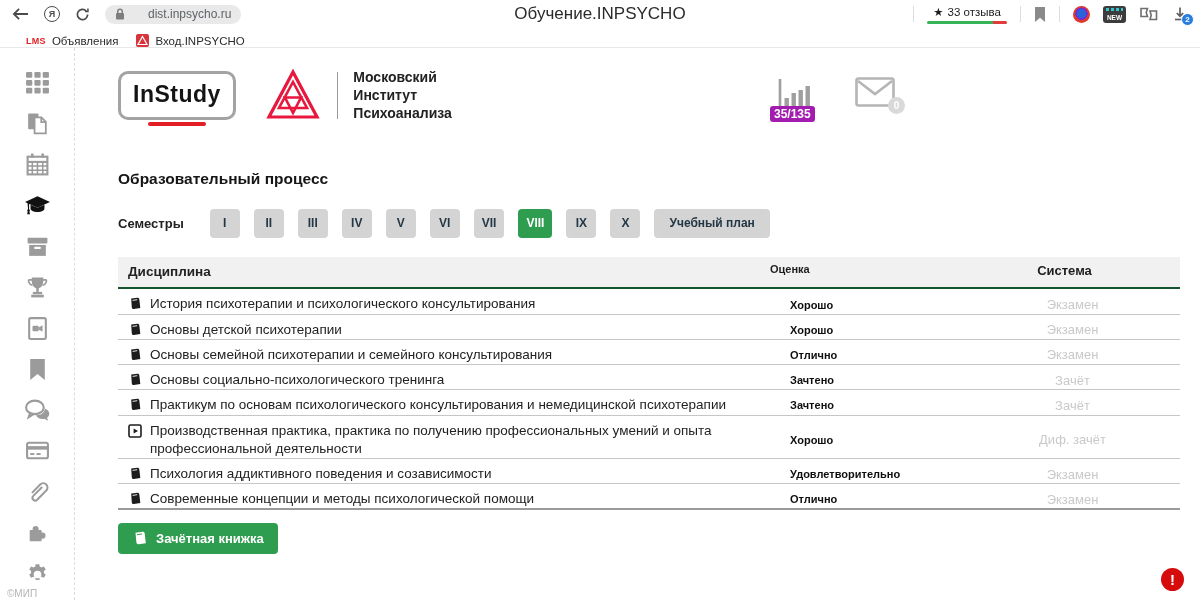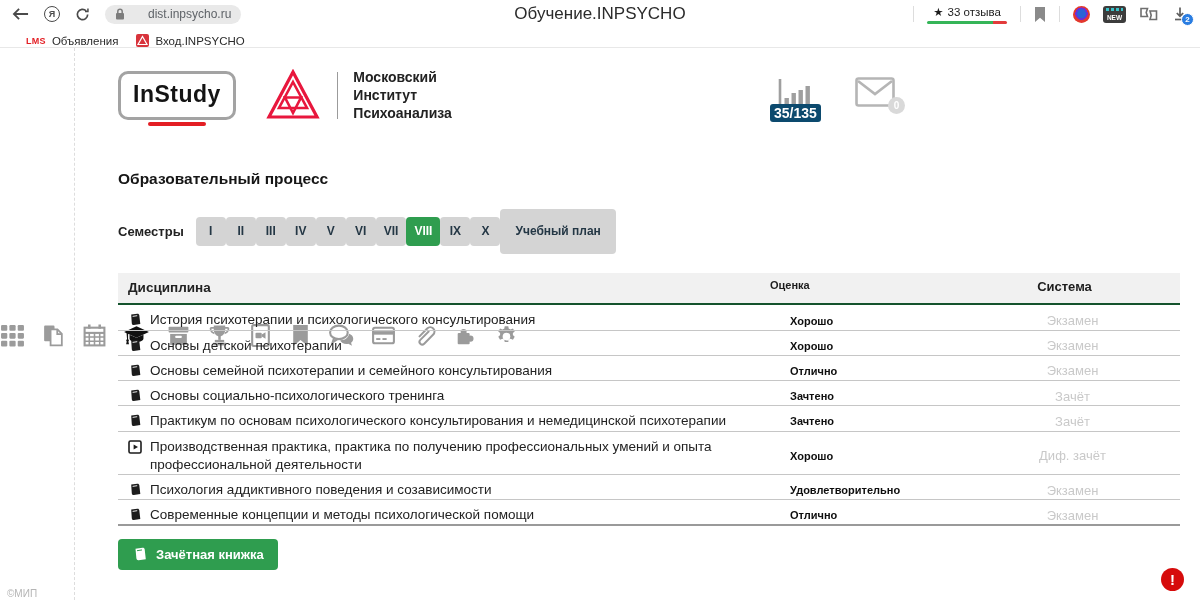--- a/index.html
+++ b/index.html
@@ -32,49 +32,49 @@
   .dl-wrap { position:relative; cursor:pointer; }
   .dl-badge { position:absolute; right:-6px; bottom:-4px; width:13px; height:13px; border-radius:50%;
     background:#2a7de1; color:#fff; font-size:8px; font-weight:700; display:flex; align-items:center; justify-content:center;
     border:1.5px solid #fff; }
   
   .bm-bar { height:20px; display:flex; align-items:flex-end; gap:18px; padding:0 26px; border-bottom:1px solid #e8e8e8; }
   .bm { display:flex; align-items:center; gap:6px; font-size:11.5px; color:#2a2a2a; cursor:pointer; }
   .lms-ico { color:#e31e24; font-weight:700; font-size:9px; letter-spacing:.3px; }
   
   .app { display:flex; height:552px; }
-  .side { width:75px; border-right:1px dashed #ddd; display:flex; flex-direction:row; align-items:center;
+  .side { width:75px; border-right:1px dashed #ddd; display:flex; flex-direction:column; align-items:center;
     padding-top:22px; gap:16px; position:relative; flex:none; }
   .side-item { color:#9b9b9b; cursor:pointer; line-height:0; }
   .side-item.active { color:#111; }
   .copyright { position:absolute; bottom:1px; left:7px; font-size:10px; color:#b5b5b5; }
   .content { flex:1; padding:10px 20px 0 43px; position:relative; }
   
   .hdr { display:flex; align-items:center; height:74px; }
   .instudy { position:relative; border:3px solid #a3a3a3; border-radius:10px; padding:7px 12px 9px;
     font-size:23px; font-weight:800; color:#141414; letter-spacing:.5px; cursor:pointer; }
   .instudy::after { content:""; position:absolute; left:24%; right:24%; bottom:-9px; height:4px; background:#e31e24; border-radius:2px; }
   .mip-logo { margin-left:30px; line-height:0; }
   .hdr-div { width:1.5px; height:47px; background:#9b9b9b; margin:0 15px 0 17px; }
   .inst-name { font-weight:700; font-size:14px; line-height:1.3; color:#222; }
   .hdr-stats { display:flex; gap:42px; margin-left:auto; margin-right:285px; align-items:flex-start; }
   .stat { position:relative; line-height:0; cursor:pointer; }
-  .stat-badge { position:absolute; left:-5px; bottom:-9px; background:#0c4a6e; color:#fff; font-size:14px; font-weight:700;
+  .stat-badge { position:absolute; left:-5px; bottom:-9px; background:#a21caf; color:#fff; font-size:12px; font-weight:700;
     padding:2px 4px; border-radius:3px; line-height:1; }
   .mail-badge { position:absolute; right:-10px; bottom:-7px; width:17px; height:17px; border-radius:50%; background:#d9d9d9;
     color:#fff; font-size:10px; font-weight:700; display:flex; align-items:center; justify-content:center; }
   
   .page-title { margin-top:38px; font-size:15.5px; font-weight:700; color:#161616; }
-  .sem-row { margin-top:21px; display:flex; align-items:center; gap:0; }
+  .sem-row { margin-top:21px; display:flex; align-items:center; gap:14px; }
   .sem-label { font-size:13px; font-weight:700; color:#222; margin-right:12px; }
   .sem-tabs { display:contents; }
   .sem-btn { border:none; background:#d4d4d4; color:#243745; font-weight:700; font-size:12px; padding:8px 8px;
     min-width:30px; border-radius:4px; font-family:inherit; cursor:pointer; line-height:1.1; }
   .sem-btn.active { background:#2f9d4f; color:#fff; }
-  .plan-btn { padding:16px 15px; }
+  .plan-btn { padding:8px 15px; }
   
   .table { margin-top:19px; }
   .thead { display:flex; background:#f1f1f1; border-bottom:2px solid #14532d; padding:6px 8px 6px 10px;
     font-size:12.5px; font-weight:700; color:#1d1d1d;gap:12px; }
   .trow { display:flex; align-items:center; border-bottom:1px solid #c6c6c6; padding:6px 0 0 10px; cursor:pointer; }
   .tbody .trow:last-child { border-bottom:2px solid #9a9a9a; }
   .c-disc { flex:1; display:flex; align-items:center; gap:8px; font-size:13.5px; color:#222; padding-right:40px; line-height:1.35; }
   .ric { line-height:0; flex:none; align-self:flex-start; margin-top:2px; }
   .c-grade { width:175px; font-size:11px; flex:none; }
   .trow .c-grade { font-weight:700; color:#0e0e0e; }

